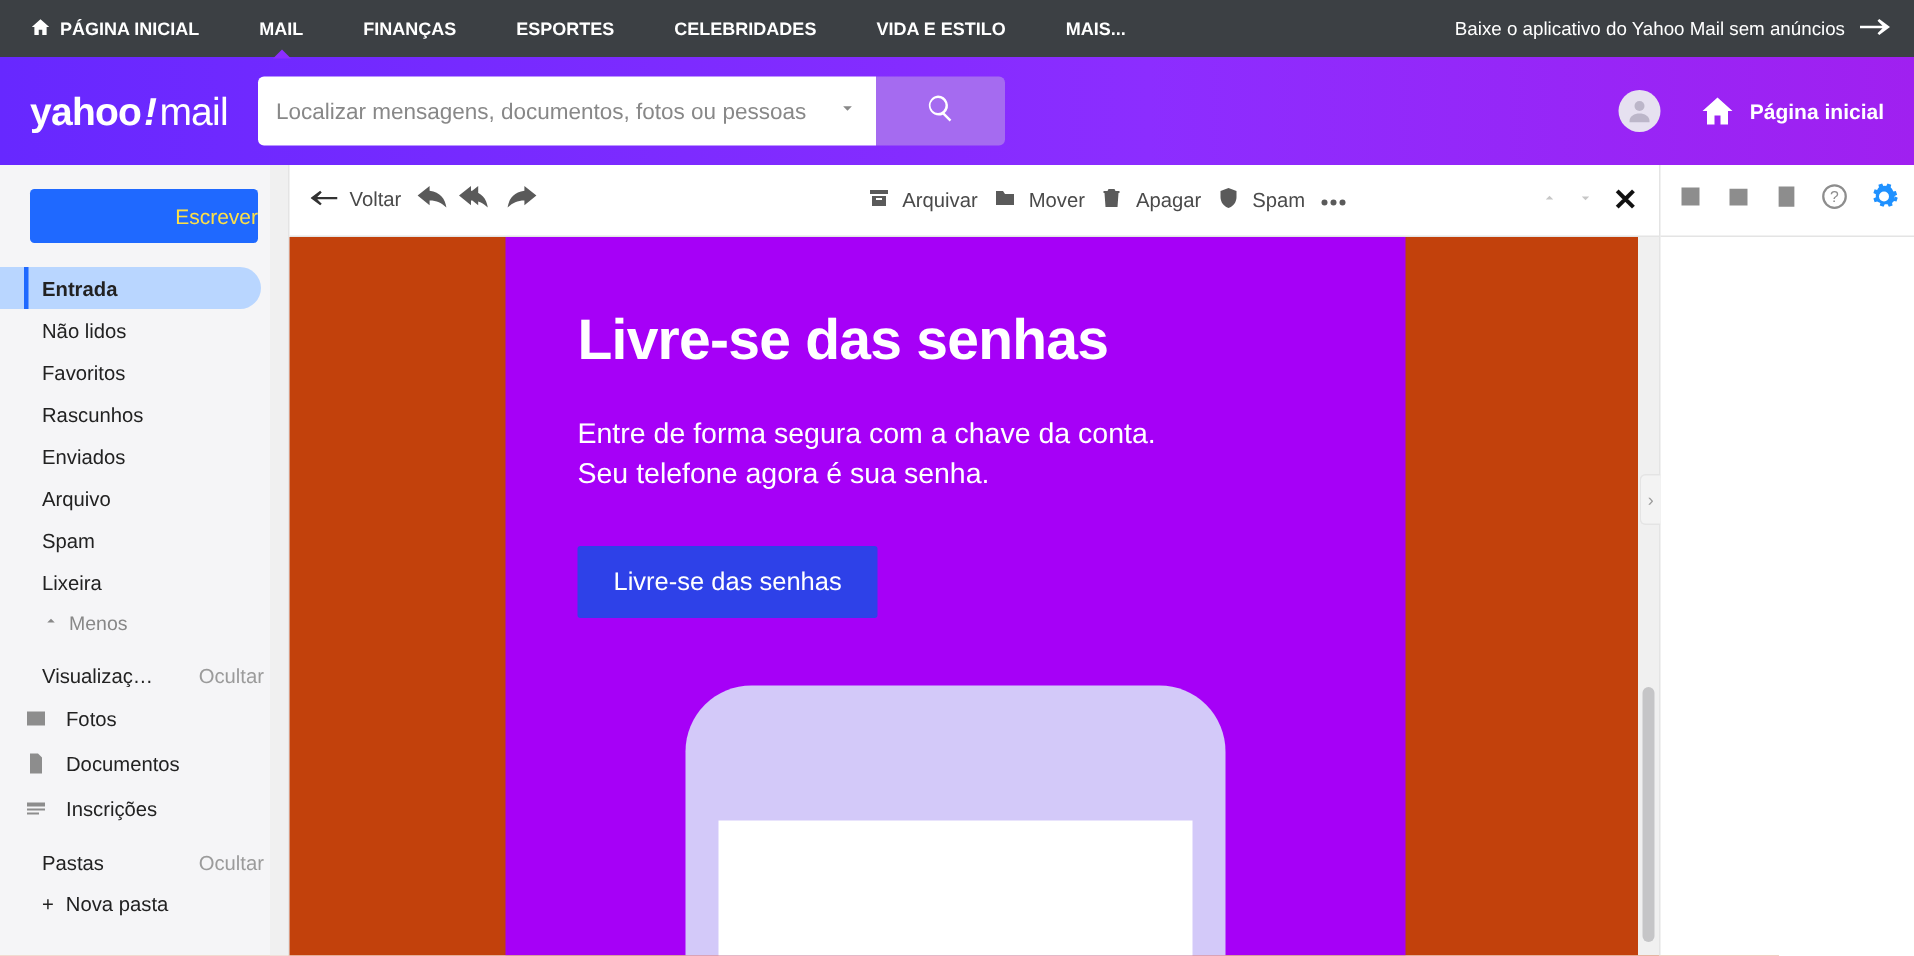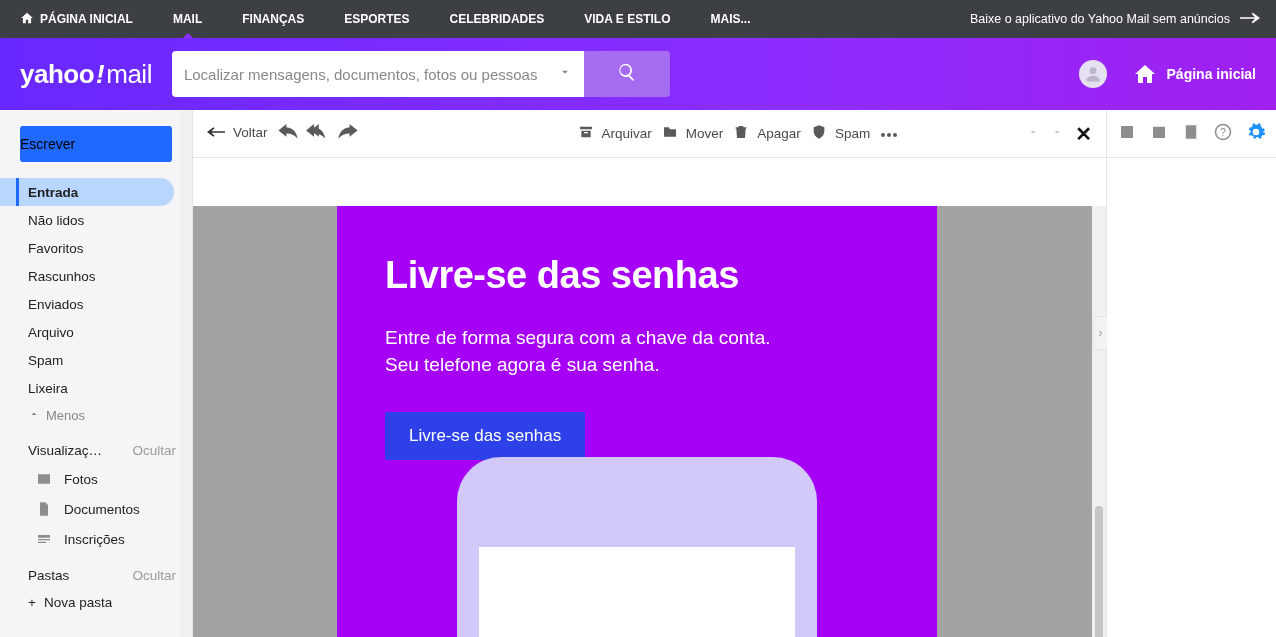--- a/index.html
+++ b/index.html
@@ -28,46 +28,46 @@
   .header-right { margin-left:auto; display:flex; align-items:center; gap:26px; color:#fff; }
   .avatar { width:28px; height:28px; border-radius:50%; background:#e6e1f0; display:flex; align-items:center; justify-content:center;}
   .homebtn { display:flex; align-items:center; gap:10px; font-weight:700; font-size:14px; }
   .homebtn svg { fill:#fff; }
 
   
   .main { display:flex; height:calc(637px - 38px - 72px); }
   .sidebar { width:192px; background:#f5f5f7; position:relative; padding-top:16px; }
   .sidebar::after{ content:""; position:absolute; right:0; top:0; width:12px; height:100%; background:#f0f0f0;}
   .sb-scrollthumb{ position:absolute; right:3px; top:132px; width:6px; height:62px; background:#c5c5c7; border-radius:3px;}
-  .compose { margin:0 20px 16px; height:36px; background:#1f69ff; color:#000000; border-radius:3px; display:flex; align-items:center; justify-content:flex-start; font-size:14px; }
+  .compose { margin:0 20px 16px; height:36px; background:#1f69ff; color:#fde047; border-radius:3px; display:flex; align-items:center; justify-content:flex-end; font-size:14px; }
   .folders { }
   .folders .item { height:28px; display:flex; align-items:center; padding:0 16px 0 28px; font-size:13.5px; color:#222; cursor:pointer; position:relative;}
   .folders .item.selected { background:#b9d6ff; font-weight:700; border-radius:0 14px 14px 0; margin-right:18px;}
   .folders .item.selected::before{ content:""; position:absolute; left:16px; top:0; bottom:0; width:3px; background:#1f69ff;}
   .folders .less { color:#888; font-size:13px; padding:6px 16px 6px 28px; display:flex; align-items:flex-start; gap:6px;}
   .section-head { display:flex; align-items:center; padding:14px 16px 6px 28px; font-size:13.5px; color:#222; }
   .section-head .hide { margin-left:auto; color:#9b9b9b; }
   .section-head .label { overflow:hidden; text-overflow:ellipsis; white-space:nowrap; max-width:80px;}
-  .views .vitem { height:30px; display:flex; align-items:center; gap:12px; padding-left:36px; font-size:13.5px; color:#222;}
+  .views .vitem { height:30px; display:flex; align-items:center; gap:12px; padding-left:16px; font-size:13.5px; color:#222;}
   .views .vitem .ic { color:#8d8d8d; width:16px; display:flex; }
   .newfolder { display:flex; align-items:center; gap:8px; padding:6px 0 0 28px; font-size:13.5px; color:#222;}
 
   
   .content { flex:1; display:flex; flex-direction:column; border-left:1px solid #e4e4e4; }
   .toolbar { height:48px; border-bottom:1px solid #e4e4e4; display:flex; align-items:center; padding:0 14px; gap:10px; color:#4a4a4a; font-size:13.5px;}
   .toolbar .grp { display:flex; align-items:center; gap:8px; }
   .toolbar .back { display:flex; align-items:flex-start; gap:8px; cursor:pointer; }
   .toolbar .spacer { flex:0 0 auto; width:200px; }
   .toolbar .tbtn { display:flex; align-items:center; gap:8px; cursor:pointer; }
   .toolbar .tic { fill:#5a5a5a; }
   .toolbar .right { margin-left:auto; display:flex; align-items:center; gap:12px;}
   .close-x { font-size:20px; font-weight:700; color:#111; }
   .arrow-nav svg{ fill:#c7c7c7; }
 
-  .body { flex:1; position:relative; overflow:hidden; background:#a3a3a3; display:flex;margin-top:48px; }
+  .body { flex:1; position:relative; overflow:hidden; background:#c2410c; display:flex; }
   .body-inner{ flex:1; position:relative; }
   .body-scroll{ position:absolute; right:0; top:0; width:14px; height:100%; background:#f0f0f0;}
   .body-thumb{ position:absolute; right:3px; top:300px; width:8px; height:170px; background:#c5c5c7; border-radius:4px; }
   .promo { position:absolute; left:144px; top:0; width:600px; height:100%; background:#a600f7; color:#fff; padding:48px 48px 0;}
   .promo h1 { font-size:38px; font-weight:800; letter-spacing:-0.5px; margin-bottom:28px;}
   .promo p { font-size:19px; line-height:1.4; margin-bottom:34px;}
   .promo .cta { display:inline-block; background:#2e41e8; color:#fff; padding:14px 24px; font-size:17px; border-radius:2px;}
   .phone { position:absolute; bottom:-40px; left:50%; transform:translateX(-50%); width:360px; height:220px; background:#d3c9f9; border-radius:44px 44px 0 0; }
   .phone::after{ content:""; position:absolute; top:90px; left:22px; right:22px; bottom:0; background:#fff; }
 

